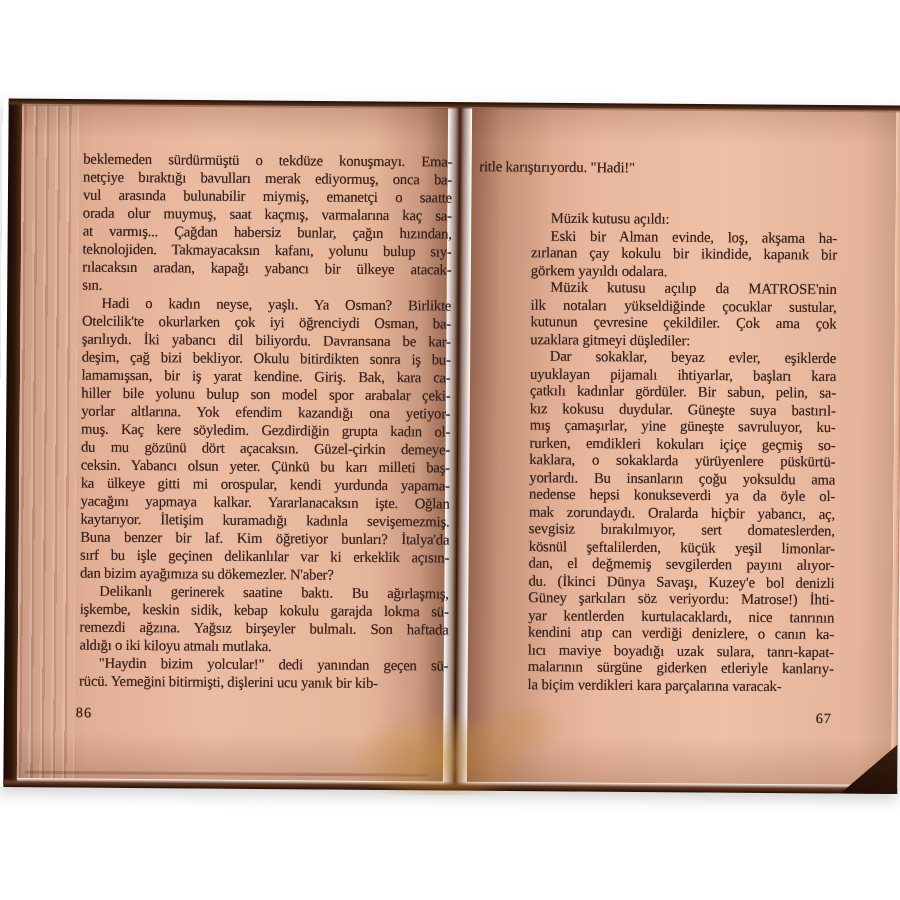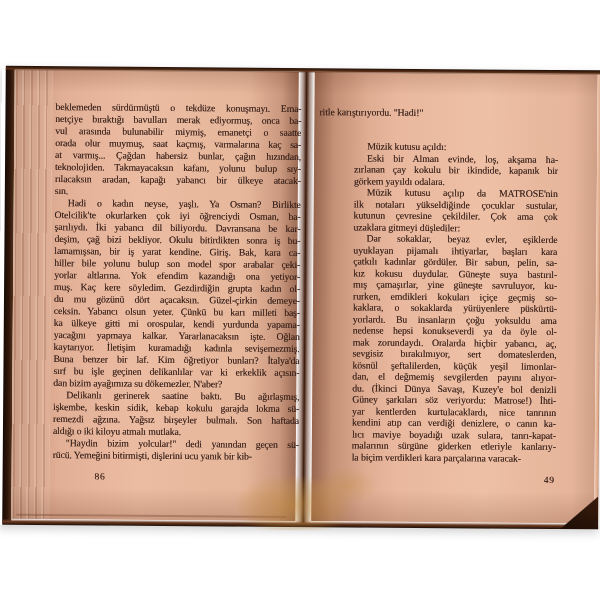--- a/index.html
+++ b/index.html
@@ -99,21 +99,21 @@
     text-shadow: 0 0 0.5px rgba(56,32,26,0.55);
   }
   .text-block.left   { left: 41px; top: 31px; width: 246px; font-size: 9.8px; line-height: 12px; letter-spacing: -0.15px; }
   .text-block.quote  { left: 40px; top: 68px; width: 204px; font-size: 9.8px; line-height: 11.5px; letter-spacing: -0.1px; }
   .opening-line      { left: 5px;  top: 34px; width: 250px; font-size: 9.8px; letter-spacing: -0.1px; }
 
   .line { text-align: justify; text-align-last: justify; white-space: nowrap; }
   .line.last { text-align-last: left; }
   .line.indent { text-indent: 13px; }
 
-  .pagenum { font-size: 9.5px; letter-spacing: 0.6px; top: 401px; margin-left: 44px; }
+  .pagenum { font-size: 9.5px; letter-spacing: 0.6px; top: 401px; }
   .pagenum-left  { left: 39px; }
   .pagenum-right { right: 40px; }
 </style>
 </head>
 <body>
 
 <div class="scene">
   <div class="book">
 
     <div class="cover-edge-left"></div>
@@ -182,21 +182,21 @@
           <div class="line">kösnül şeftalilerden, küçük yeşil limonlar-</div>
           <div class="line">dan, el değmemiş sevgilerden payını alıyor-</div>
           <div class="line">du. (İkinci Dünya Savaşı, Kuzey'e bol denizli</div>
           <div class="line">Güney şarkıları söz veriyordu: Matrose!) İhti-</div>
           <div class="line">yar kentlerden kurtulacaklardı, nice tanrının</div>
           <div class="line">kendini atıp can verdiği denizlere, o canın ka-</div>
           <div class="line">lıcı maviye boyadığı uzak sulara, tanrı-kapat-</div>
           <div class="line">malarının sürgüne giderken etleriyle kanlarıy-</div>
           <div class="line last">la biçim verdikleri kara parçalarına varacak-</div>
         </div>
-      <div class="pagenum pagenum-right">49</div>
+      <div class="pagenum pagenum-right">67</div>
     </div>
 
     <div class="sheet-edges-right"></div>
     <div class="top-edge"></div>
     <div class="bottom-sheet-line"></div>
     <div class="bottom-edge"></div>
     <div class="corner-wedge"></div>
     <div class="stain stain-1"></div>
     <div class="stain stain-2"></div>
 

